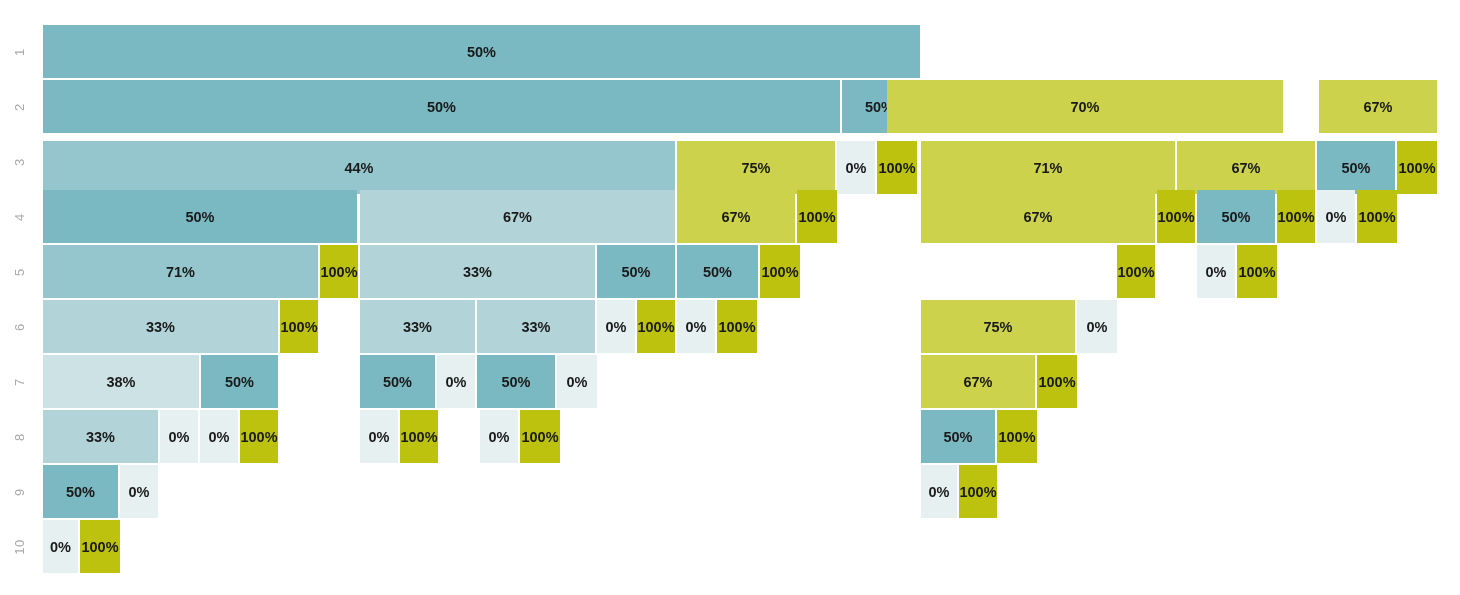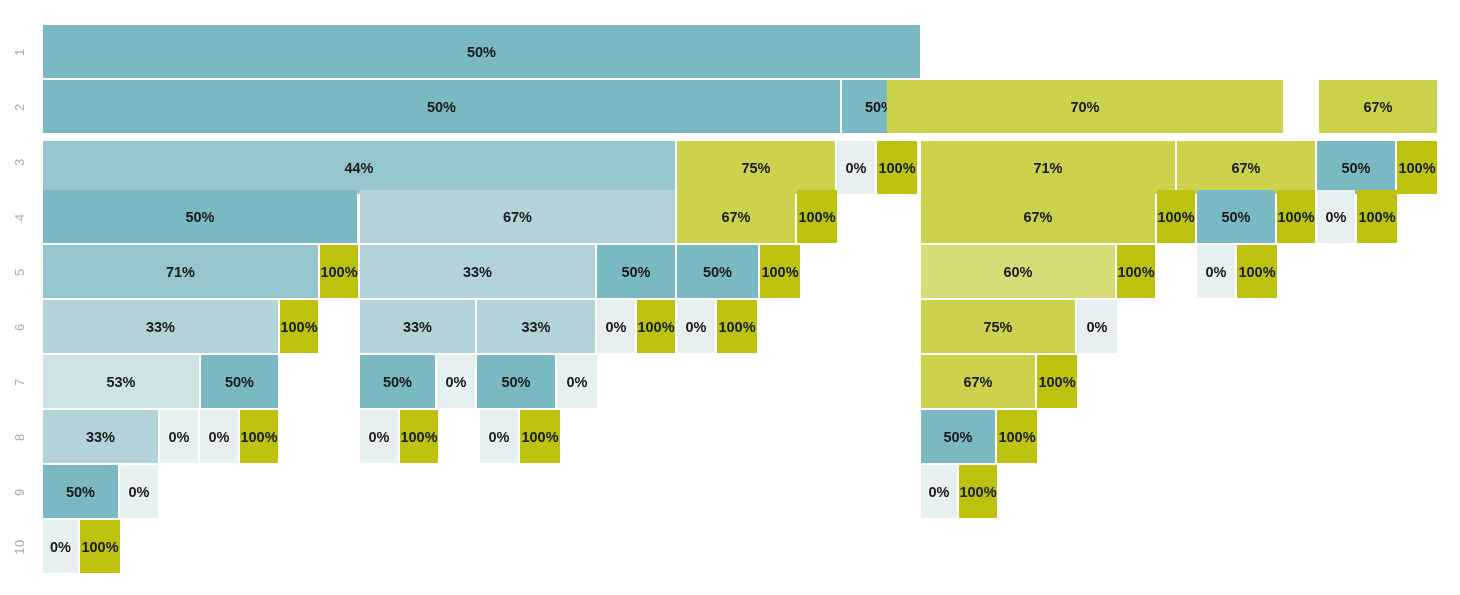--- a/index.html
+++ b/index.html
@@ -161,23 +161,20 @@
         </div>
         <div class="mosaic-cell" style="left: 597px; width: 78px; height: 53px; background: rgb(122, 184, 194);">
           <span class="cell-label">50%</span>
         </div>
         <div class="mosaic-cell" style="left: 677px; width: 81px; height: 53px; background: rgb(122, 184, 194);">
           <span class="cell-label">50%</span>
         </div>
         <div class="mosaic-cell" style="left: 760px; width: 40px; height: 53px; background: rgb(188, 194, 13);">
           <span class="cell-label">100%</span>
         </div>
-        <div class="mosaic-cell" style="left: 921px; width: 194px; height: 53px; background: rgb(214, 220, 120);">
-          <span class="cell-label">60%</span>
-        </div>
         <div class="mosaic-cell" style="left: 1117px; width: 38px; height: 53px; background: rgb(188, 194, 13);">
           <span class="cell-label">100%</span>
         </div>
         <div class="mosaic-cell" style="left: 1197px; width: 38px; height: 53px; background: rgb(230, 240, 240);">
           <span class="cell-label">0%</span>
         </div>
         <div class="mosaic-cell" style="left: 1237px; width: 40px; height: 53px; background: rgb(188, 194, 13);">
           <span class="cell-label">100%</span>
         </div>
       </div>
@@ -208,21 +205,21 @@
         </div>
         <div class="mosaic-cell" style="left: 921px; width: 154px; height: 53px; background: rgb(204, 210, 75);">
           <span class="cell-label">75%</span>
         </div>
         <div class="mosaic-cell" style="left: 1077px; width: 40px; height: 53px; background: rgb(230, 240, 240);">
           <span class="cell-label">0%</span>
         </div>
       </div>
       <div class="mosaic-row" style="top: 355px; height: 53px;">
         <div class="mosaic-cell" style="left: 43px; width: 156px; height: 53px; background: rgb(204, 226, 228);">
-          <span class="cell-label">53%</span>
+          <span class="cell-label">38%</span>
         </div>
         <div class="mosaic-cell" style="left: 201px; width: 77px; height: 53px; background: rgb(122, 184, 194);">
           <span class="cell-label">50%</span>
         </div>
         <div class="mosaic-cell" style="left: 360px; width: 75px; height: 53px; background: rgb(122, 184, 194);">
           <span class="cell-label">50%</span>
         </div>
         <div class="mosaic-cell" style="left: 437px; width: 38px; height: 53px; background: rgb(230, 240, 240);">
           <span class="cell-label">0%</span>
         </div>

